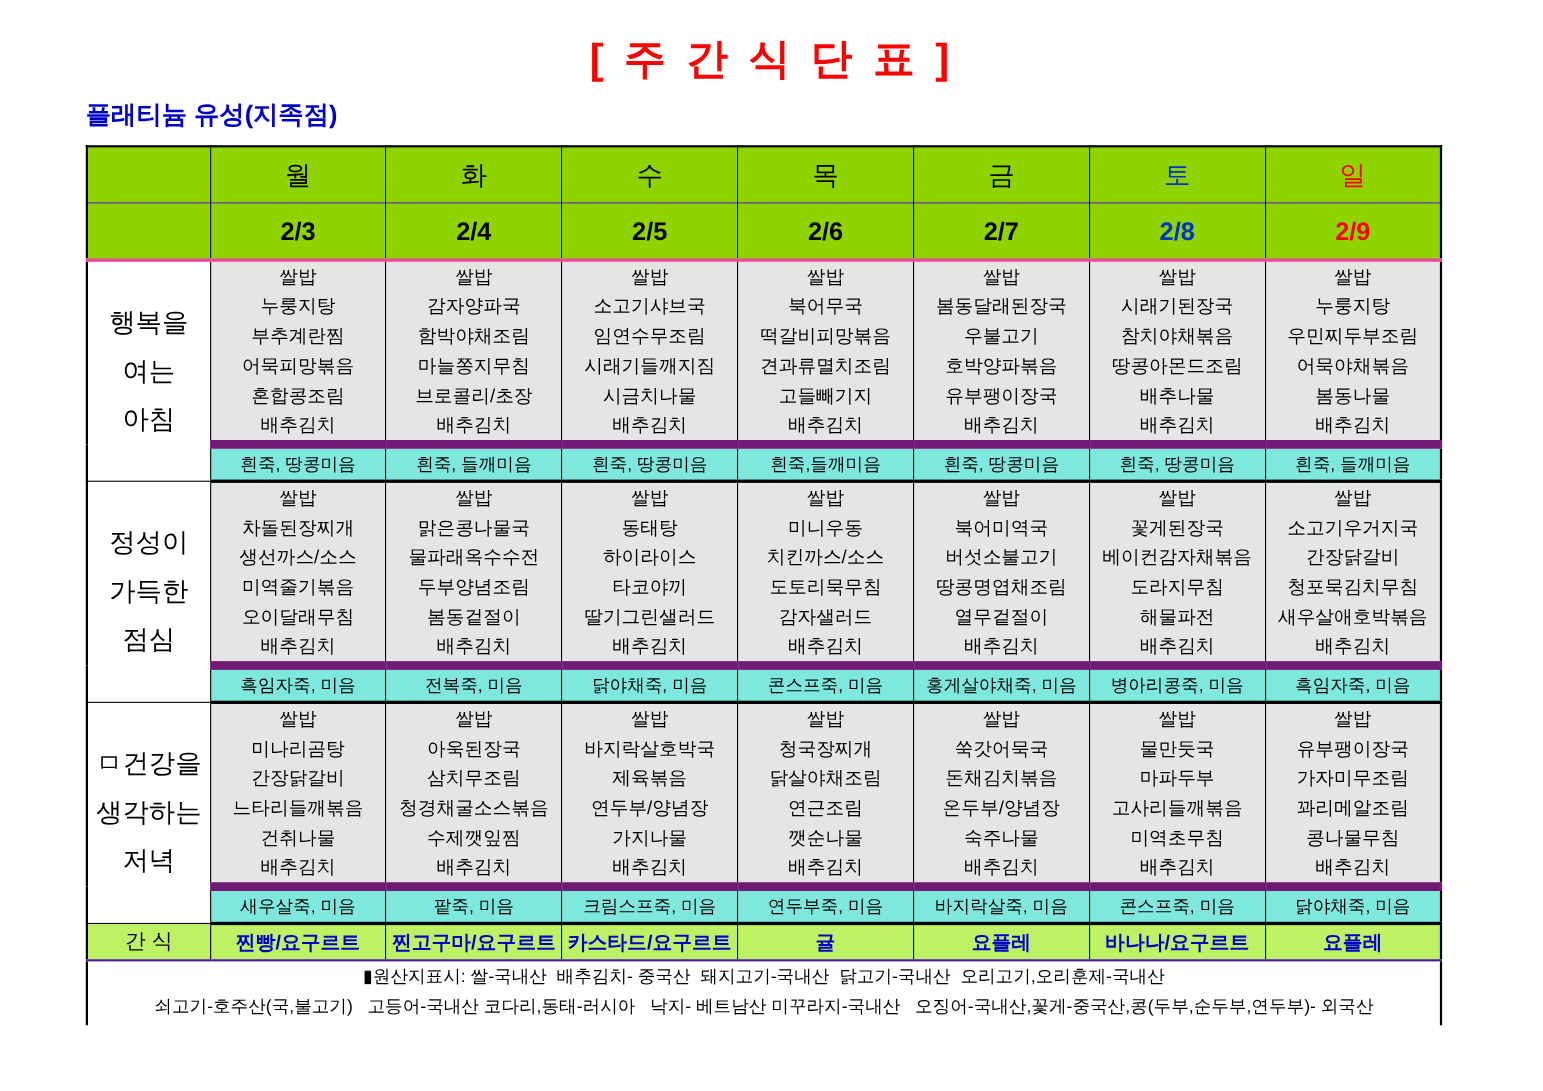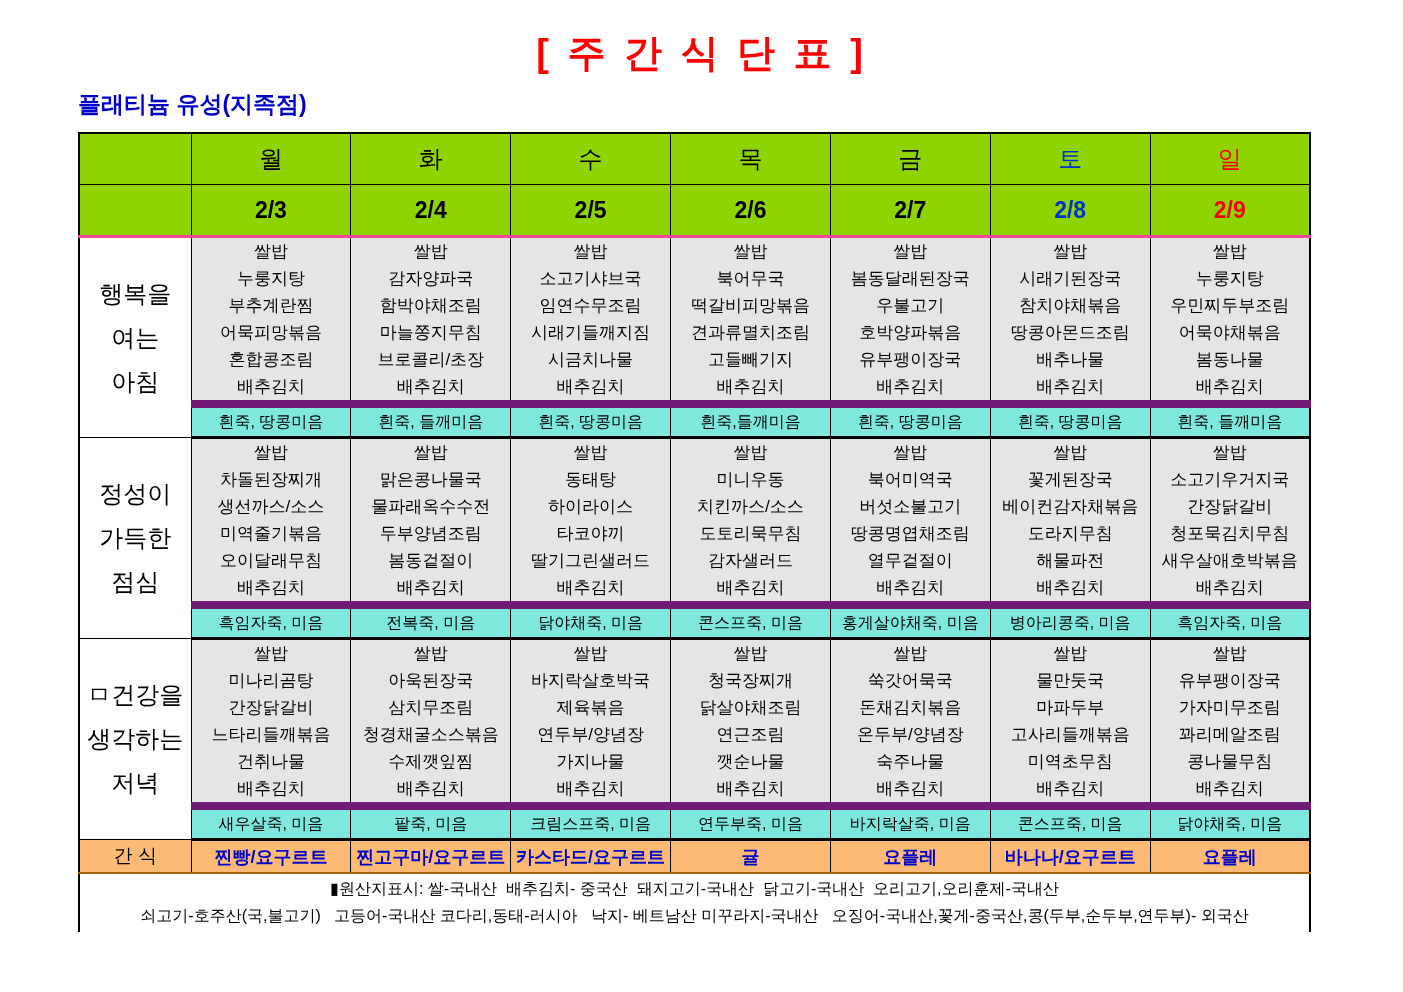--- a/index.html
+++ b/index.html
@@ -23,21 +23,21 @@
   .sat { color:#0033CC; }
   .sun { color:#FF0000; }
 
   .section-label { background:#ffffff; font-size:24px; line-height:44px; vertical-align:middle; }
   .mc { vertical-align:top; height:160px; font-size:17px; background:#e5e5e5; }
   .mi { height:27px; line-height:27px; white-space:nowrap; }
 
   .porridge-row td { background:#7EE8DF; height:28px; font-size:16px;
                      border-top:8px solid #701a75; border-bottom:3px solid #000; }
 
-  .snack-row td { background:#fdba74; height:31px; border-bottom:2px solid #a16207; }
+  .snack-row td { background:#bef264; height:31px; border-bottom:2px solid #4c1d95; }
   .snack-label  { font-size:19px; }
   .snack        { color:#0000CC; font-weight:bold; font-size:18px; white-space:nowrap; }
 
   .footer-cell { height:84px; background:#ffffff; vertical-align:middle; }
   .f-line  { white-space:pre; text-align:center; font-size:16px; line-height:27px; }
   .f-line3 { white-space:pre; text-align:right; padding-right:70px; color:#0000CC;
              font-weight:bold; font-size:18px; line-height:28px; }
 </style>
 </head>
 <body>

